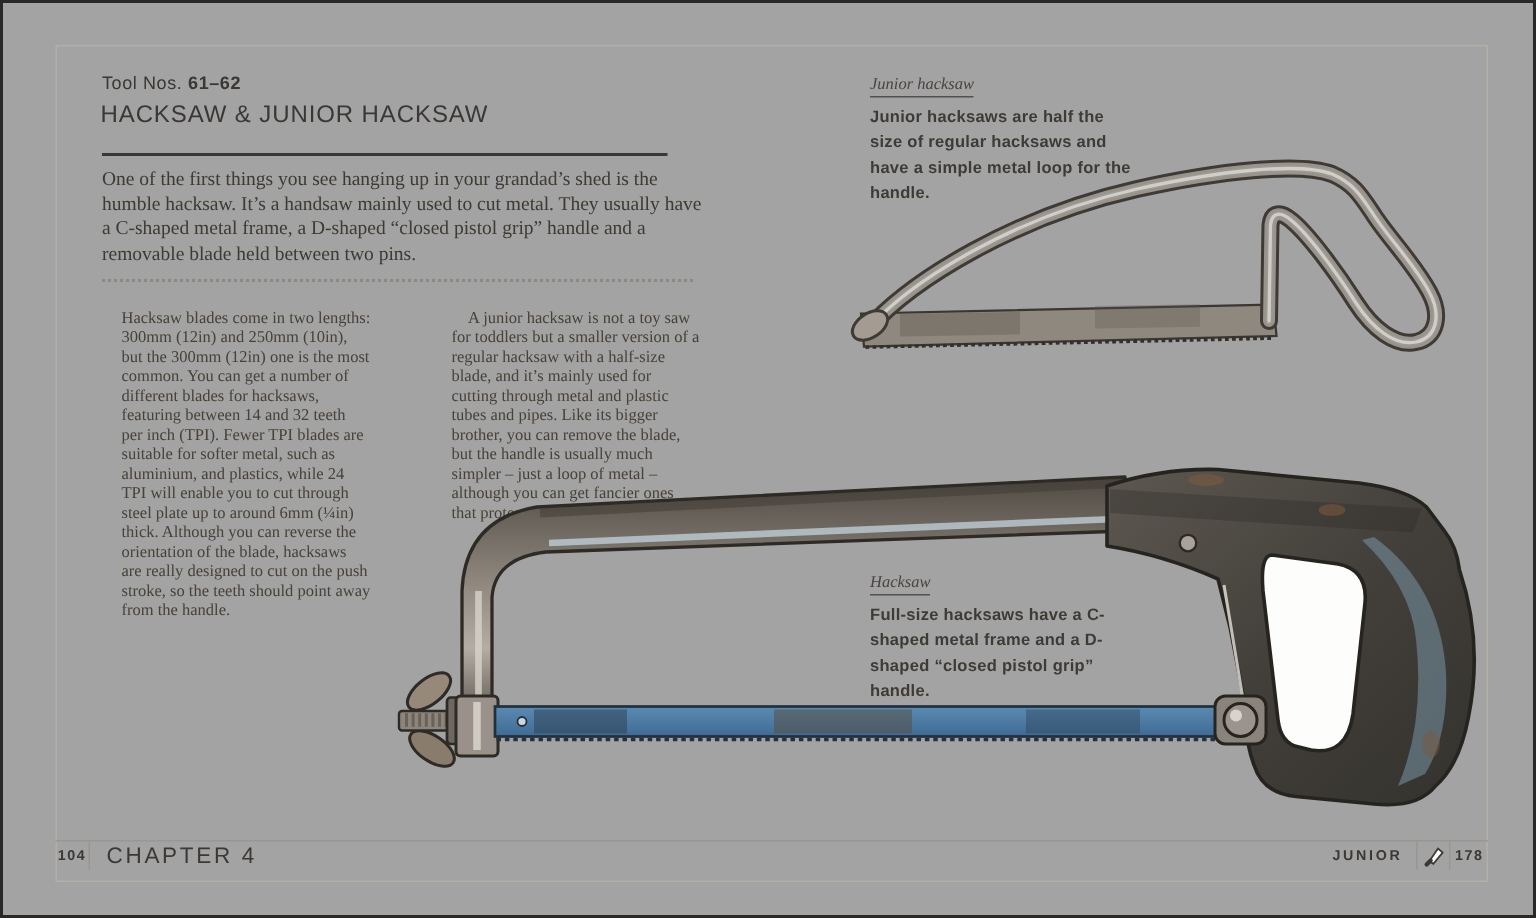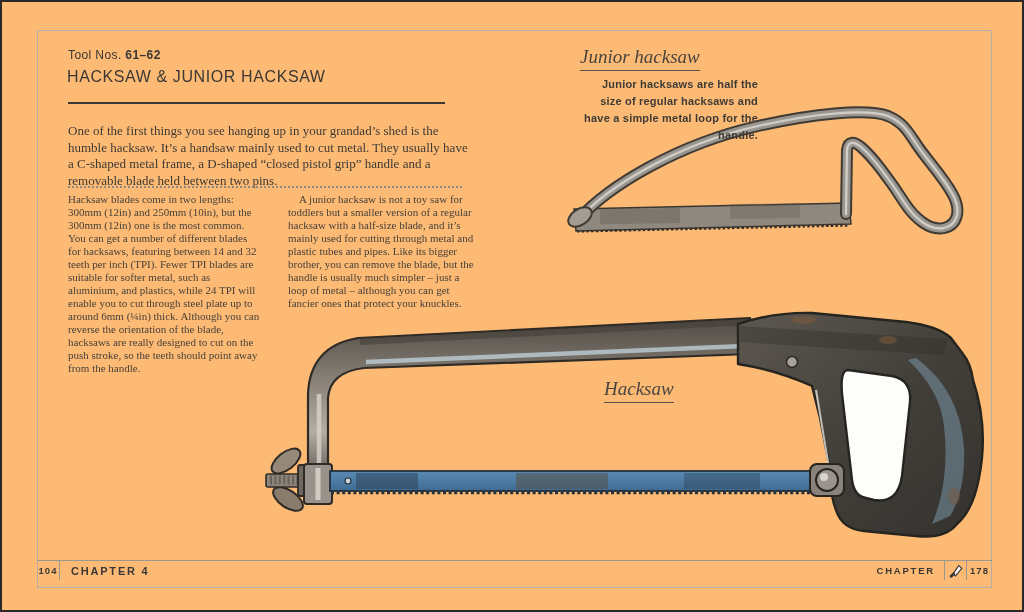--- a/index.html
+++ b/index.html
@@ -1,19 +1,19 @@
 <!DOCTYPE html>
 <html><head>
 <meta charset="utf-8">
 <style>
   * { margin:0; padding:0; box-sizing:border-box; }
   body { background:#ffffff; font-family:"Liberation Sans","DejaVu Sans",sans-serif; }
   .page {
     position:relative; width:1024px; height:612px;
-    background:#fdba74; border:2px solid #2a2927; overflow:hidden;
+    background:#a3a3a3; border:2px solid #2a2927; overflow:hidden;
   }
   .frame {
     position:absolute; left:35px; top:28px; width:955px; height:558px;
     border:1px solid #b3aea8;
   }
   .tool-nos {
     position:absolute; left:66px; top:46px;
     font-size:12px; letter-spacing:.4px; color:#3a3734;
   }
   .tool-nos .num { font-weight:700; }
@@ -21,66 +21,66 @@
     position:absolute; left:65px; top:66px;
     font-size:16px; font-weight:400; letter-spacing:.6px; color:#3a3734;
   }
   .title-rule {
     position:absolute; left:66px; top:100px; width:377px; height:2px;
     background:#3a3734;
   }
   .intro {
     position:absolute; left:66px; top:109px; width:400px;
     font-family:"Liberation Serif","DejaVu Serif",serif;
-    font-size:13px; line-height:16.5px; color:#3e3a34;margin-top:12px;
+    font-size:13px; line-height:16.5px; color:#3e3a34;
   }
   .dotted-rule {
     position:absolute; left:66px; top:184px; width:394px; height:2px;
     border-top:2px dotted #8d8880;
   }
   .col {
     position:absolute; top:191px;
     font-family:"Liberation Serif","DejaVu Serif",serif;
     font-size:11px; line-height:13px; color:#474139;
   }
-  .col p { margin:0; }
+  .col p { margin:13px; }
   .col p.indent { text-indent:11px; }
   .col1 { left:66px;  width:192px; }
   .col2 { left:286px; width:192px; }
   .caption { position:absolute; z-index:5; }
   .cap-label {
     display:inline-block;
     font-family:"Liberation Serif","DejaVu Serif",serif;
-    font-style:italic; font-size:19px; color:#4a4440;
+    font-style:italic; font-size:11px; color:#4a4440;
     border-bottom:1px solid #55504b; padding-bottom:2px; margin-bottom:5px;
   }
   .cap-text {
     font-size:11px; font-weight:700; line-height:17px;
-    letter-spacing:.2px; color:#3e3b37;text-align:right;
+    letter-spacing:.2px; color:#3e3b37;
   }
   .caption-junior { left:578px; top:44px;  width:178px; }
-  .caption-hacksaw { left:578px; top:376px; width:160px;margin-left:24px; }
+  .caption-hacksaw { left:578px; top:376px; width:160px; }
   .illus { position:absolute; z-index:1; }
   .illus-junior  { left:558px; top:96px; }
   .illus-hacksaw { left:262px; top:296px; }
   .footer {
     position:absolute; left:35px; top:558px; width:955px; height:20px;
     border-top:1px solid #9b968f; display:flex; align-items:stretch;
     color:#3b3835; z-index:6;
   }
   .footer .cell { display:flex; align-items:center; }
   .pg-num {
     width:23px; justify-content:center;
     font-size:9.5px; font-weight:700; letter-spacing:1px;
   }
   .pg-left  { border-right:1px solid #9b968f; }
   .pg-right { width:25px; }
   .chapter-label {
     flex:1; padding-left:11px;
-    font-size:11px; font-weight:700; letter-spacing:1.8px;
+    font-size:15px; font-weight:400; letter-spacing:1.8px;
   }
   .section-label {
     justify-content:flex-end; padding-right:9px;
     font-size:9.5px; font-weight:700; letter-spacing:1.8px;
   }
   .icon-cell {
     width:23px; justify-content:center;
     border-left:1px solid #9b968f; border-right:1px solid #9b968f;
   }
 </style>
@@ -188,26 +188,27 @@
     </svg>
   </div>
 
   <div class="caption caption-junior">
     <div class="cap-label">Junior hacksaw</div>
     <div class="cap-text">Junior hacksaws are half the size of regular hacksaws and have a simple metal loop for the handle.</div>
   </div>
 
   <div class="caption caption-hacksaw">
     <div class="cap-label">Hacksaw</div>
+    <div class="cap-text">Full-size hacksaws have a C-shaped metal frame and a D-shaped “closed pistol grip” handle.</div>
   </div>
 
   <div class="footer">
     <div class="cell pg-num pg-left">104</div>
     <div class="cell chapter-label">CHAPTER 4</div>
-    <div class="cell section-label">CHAPTER</div>
+    <div class="cell section-label">JUNIOR</div>
     <div class="cell icon-cell">
       <svg width="16" height="16" viewBox="0 0 18 18">
         <polygon points="5.5,12.5 12,3 15.5,6 8.5,14.5" fill="#fdfdfb" stroke="#3b3835" stroke-width="1.3"></polygon>
         <line x1="3.5" y1="15" x2="6.5" y2="12" stroke="#3b3835" stroke-width="3.2" stroke-linecap="round"></line>
       </svg>
     </div>
     <div class="cell pg-num pg-right">178</div>
   </div>
 
 </div>

